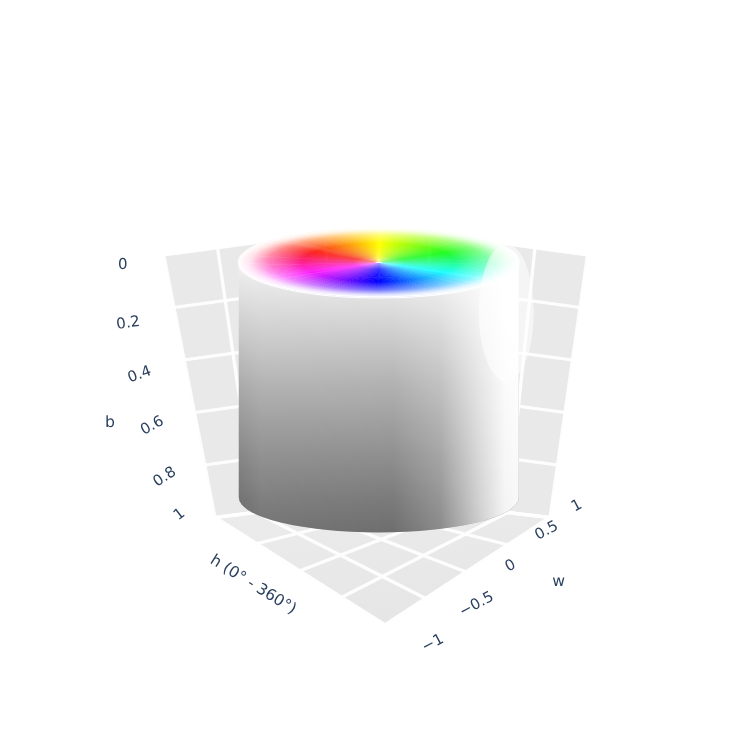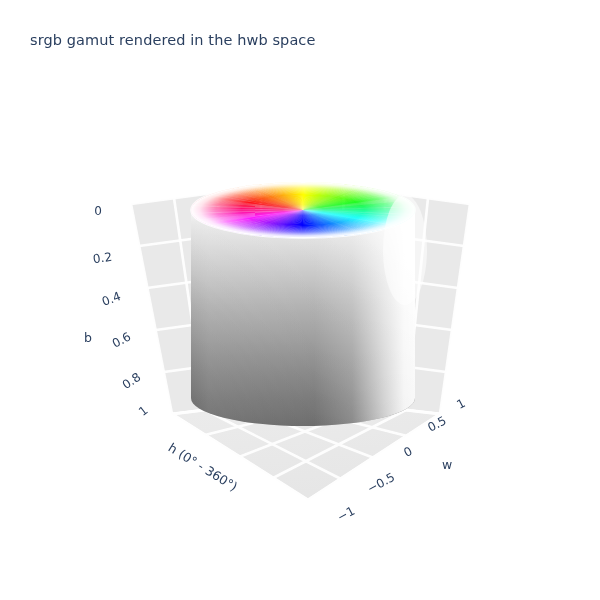--- a/index.html
+++ b/index.html
@@ -60,21 +60,20 @@
   .axis-title { font-size: 12.5px; }
 
   
   .b-tick { font-size: 12px; }
 </style>
 </head>
 <body>
 
 <div id="figure">
 
-  <div id="plot-title">srgb gamut rendered in the hwb space</div>
 
   <div id="scene">
 
     <svg id="scene-svg" width="600" height="600" viewBox="0 0 600 600">
       <defs>
 
         <linearGradient id="floorGrad" x1="0" y1="0" x2="0.3" y2="1">
           <stop offset="0%" stop-color="#ececec"></stop>
           <stop offset="100%" stop-color="#e6e6e6"></stop>
         </linearGradient>

